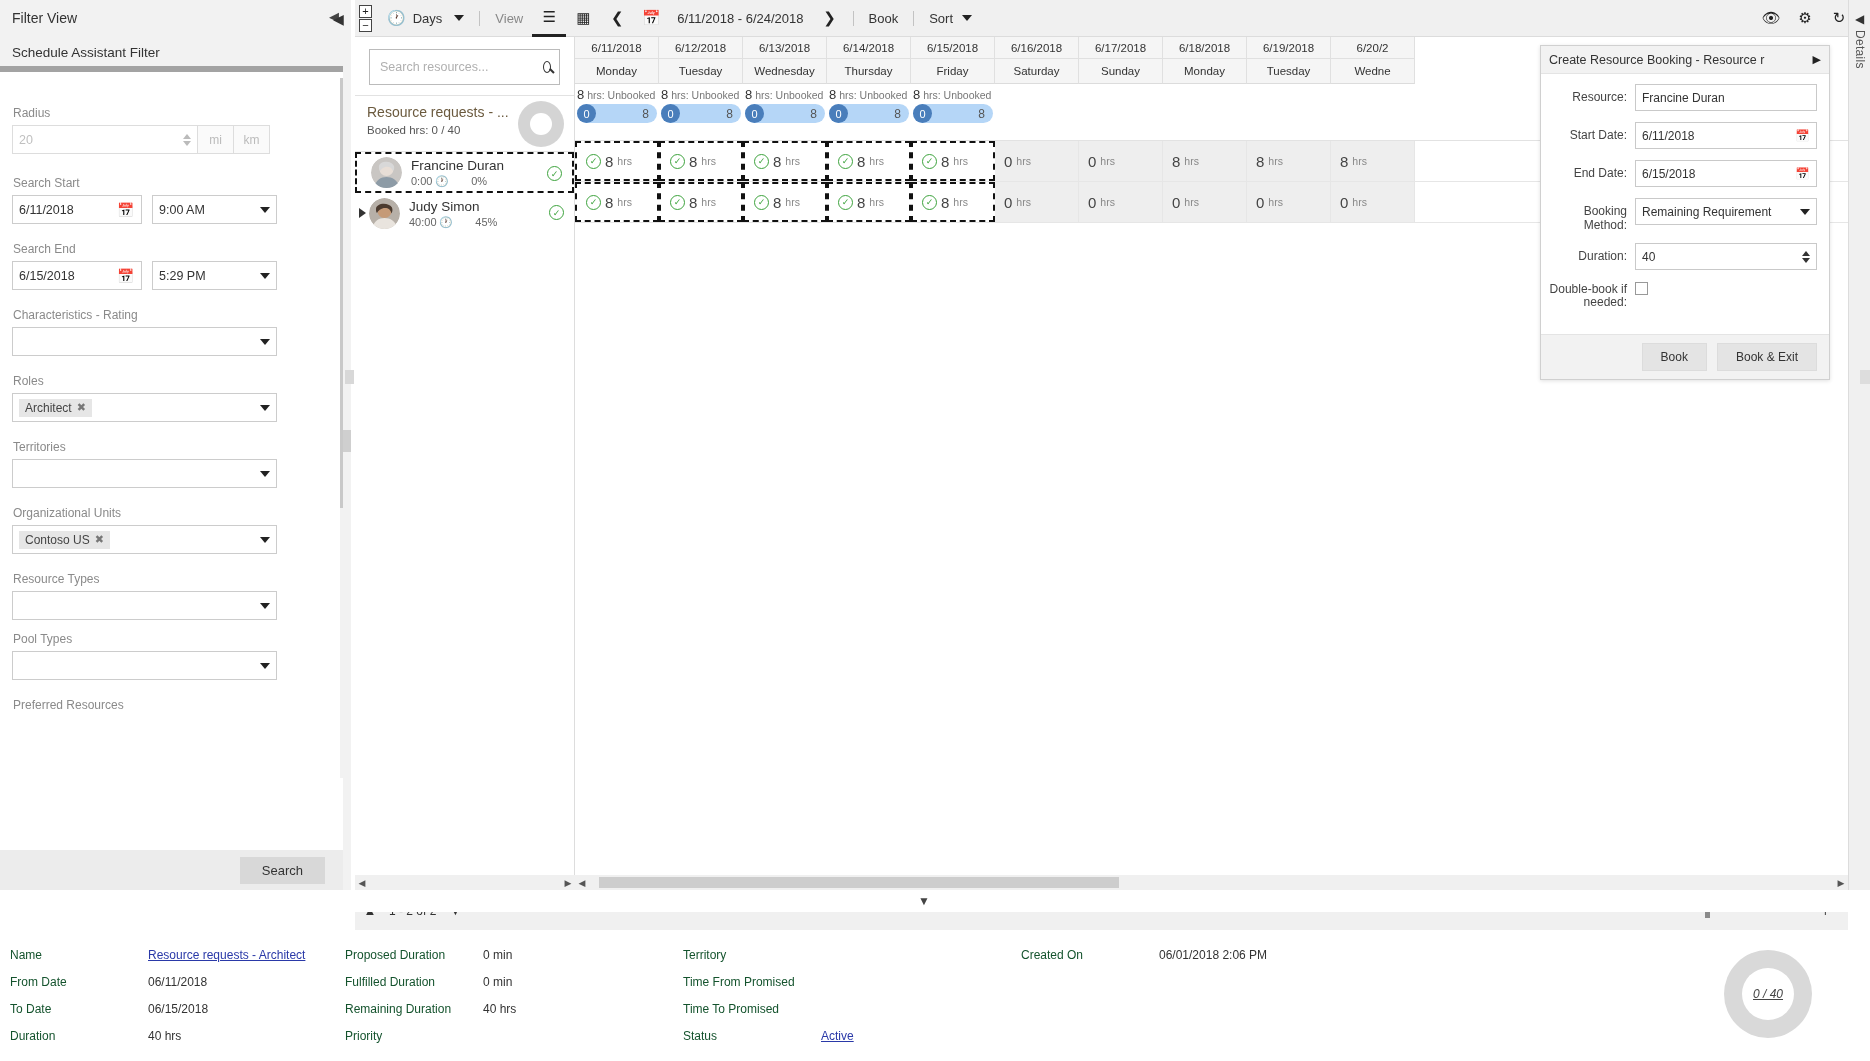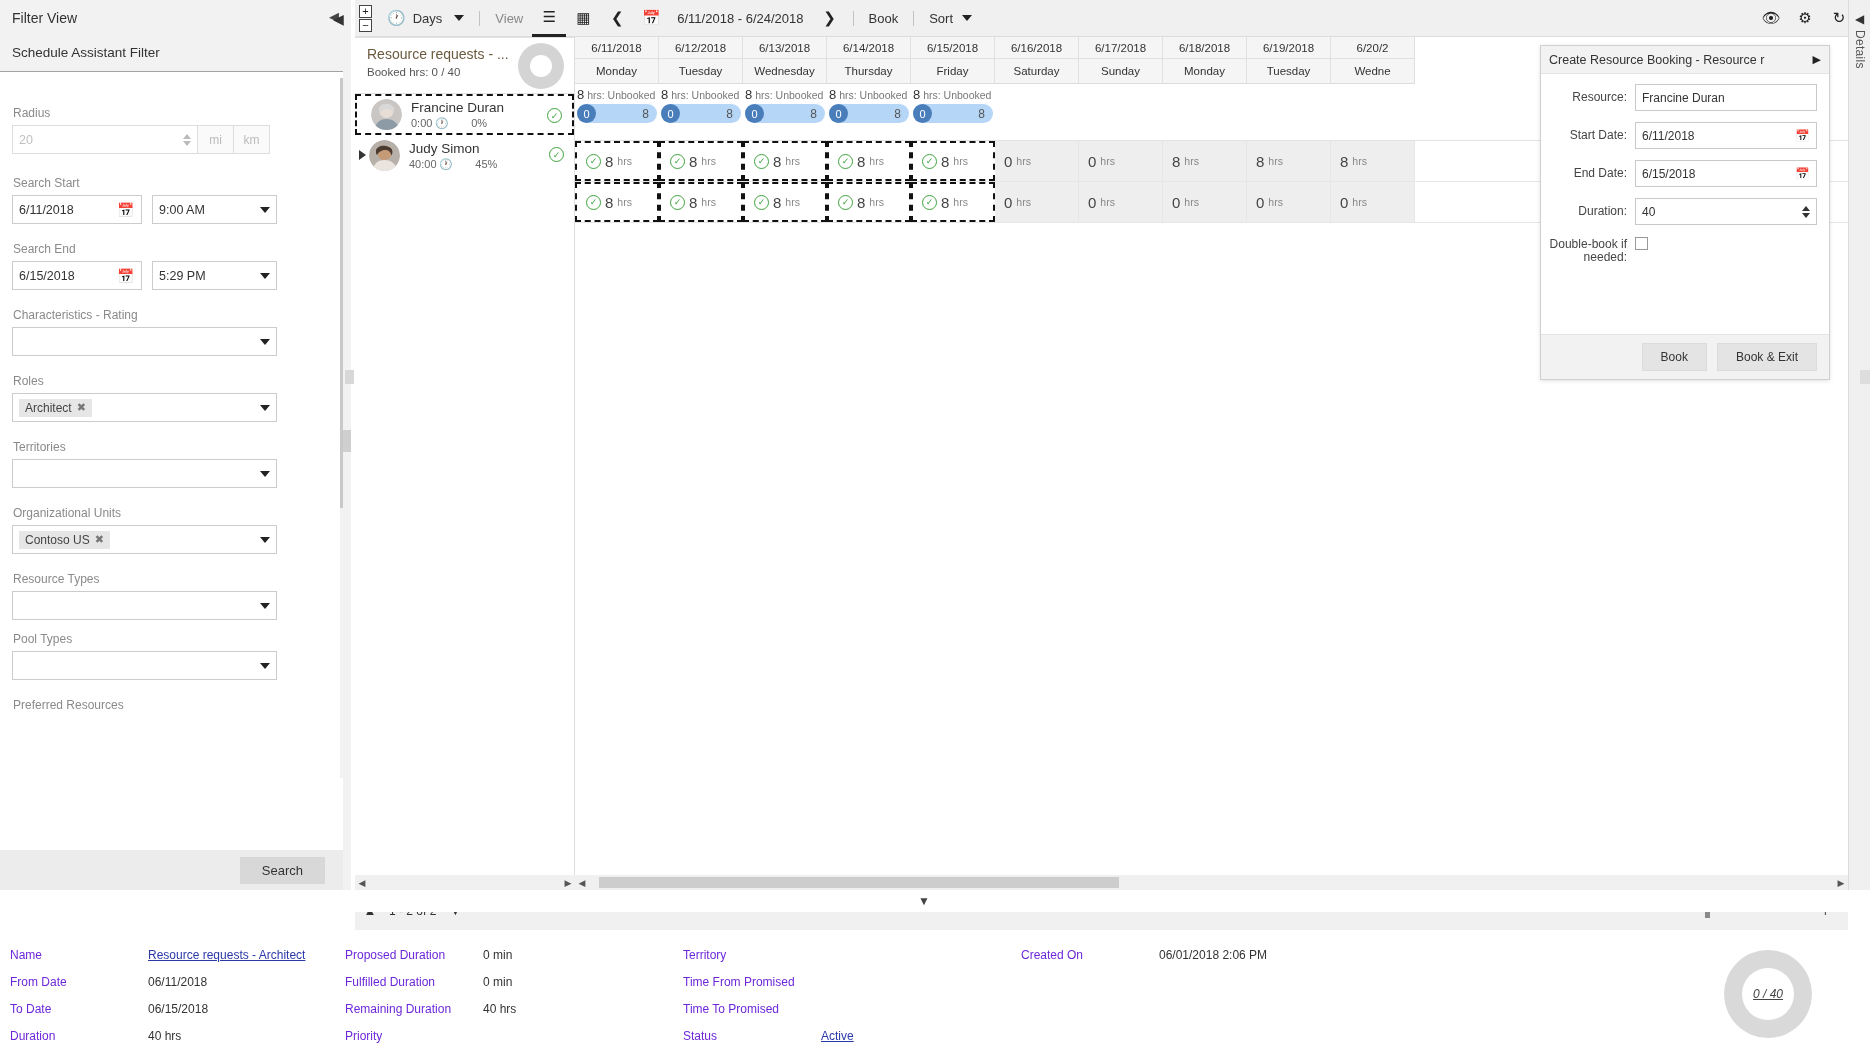--- a/index.html
+++ b/index.html
@@ -14,21 +14,21 @@
   }
   .app { position: relative; width: 1870px; height: 1061px; }
 
   
   .filter-panel {
     position: absolute; left: 0; top: 0; width: 348px; height: 890px;
     background: #fff; border-right: 1px solid #e0e0e0;
   }
   .filter-head {
     background: #f2f2f2; padding: 0; height: 72px; position: relative;
-    border-bottom: 1px solid #a3a3a3;
+    border-bottom: 6px solid #a3a3a3;
   }
   .filter-view-title {
     position: absolute; left: 12px; top: 10px; font-size: 14px; color: #333;
   }
   .filter-collapse {
     position: absolute; right: 8px; top: 10px; font-size: 13px; color: #444;
     cursor: pointer; line-height: 14px;
   }
   .filter-sub {
     position: absolute; left: 12px; top: 45px; font-size: 13.5px; color: #333;
@@ -233,21 +233,21 @@
   .detail-handle {
     position:absolute; left:0; top:890px; width:1848px; height:22px; background:#fff;
     display:flex; align-items:center; justify-content:center;
   }
   .detail-handle .chev { font-size:12px; color:#444; cursor:pointer; }
   .detail {
     position:absolute; left:0; top:930px; width:1870px; height:131px; background:#fff;
   }
   .dcol { position:absolute; top:18px; font-size:12px; }
   .dline { display:flex; margin-bottom:13px; }
-  .dk { color:#6d28d9; }
+  .dk { color:#14532d; }
   .dv { color:#333; }
   .lnk { color:#2a39a8; text-decoration:underline; cursor:pointer; }
   .big-donut {
     position:absolute; right:58px; top:20px; width:88px; height:88px; border-radius:50%;
     background:#d9d9d9; display:flex; align-items:center; justify-content:center;
   }
   .big-donut i {
     width:52px;height:52px;border-radius:50%;background:#fff;display:flex;
     align-items:center;justify-content:center;font-size:12px;color:#444;text-decoration:underline;
   }
@@ -407,20 +407,26 @@
 
   <div class="details-tab">
     <div class="dt-arrow">◀</div>
     <div class="dt-text">Details</div>
   </div>
   <div class="right-edge-tab"></div>
 
   <div class="board">
 
     <div class="res-col">
+      <div class="res-search-wrap">
+        <div class="res-search">
+          <input type="text" placeholder="Search resources..." style="">
+          <span class="mag"></span>
+        </div>
+      </div>
 
       <div class="req-card">
         <div class="req-title">Resource requests - ...</div>
         <div class="req-sub">Booked hrs: 0 / 40</div>
         <div class="req-donut">
             <i></i>
           </div>
       </div>
 
       <div class="res-row sel">
@@ -678,20 +684,27 @@
         </div>
       </div>
       <div class="brow">
         <div class="blabel">End Date:</div>
         <div class="bctl">
           <span class="v">6/15/2018</span>
           <span>📅</span>
         </div>
       </div>
       <div class="brow">
+        <div class="blabel">Booking Method:</div>
+        <div class="bctl">
+          <span class="v">Remaining Requirement</span>
+          <span class="caret"></span>
+        </div>
+      </div>
+      <div class="brow">
         <div class="blabel">Duration:</div>
         <div class="bctl">
           <span class="v">40</span>
           <span class="spin">
               <i class="up"></i>
               <i class="dn"></i>
             </span>
         </div>
       </div>
       <div class="brow">

